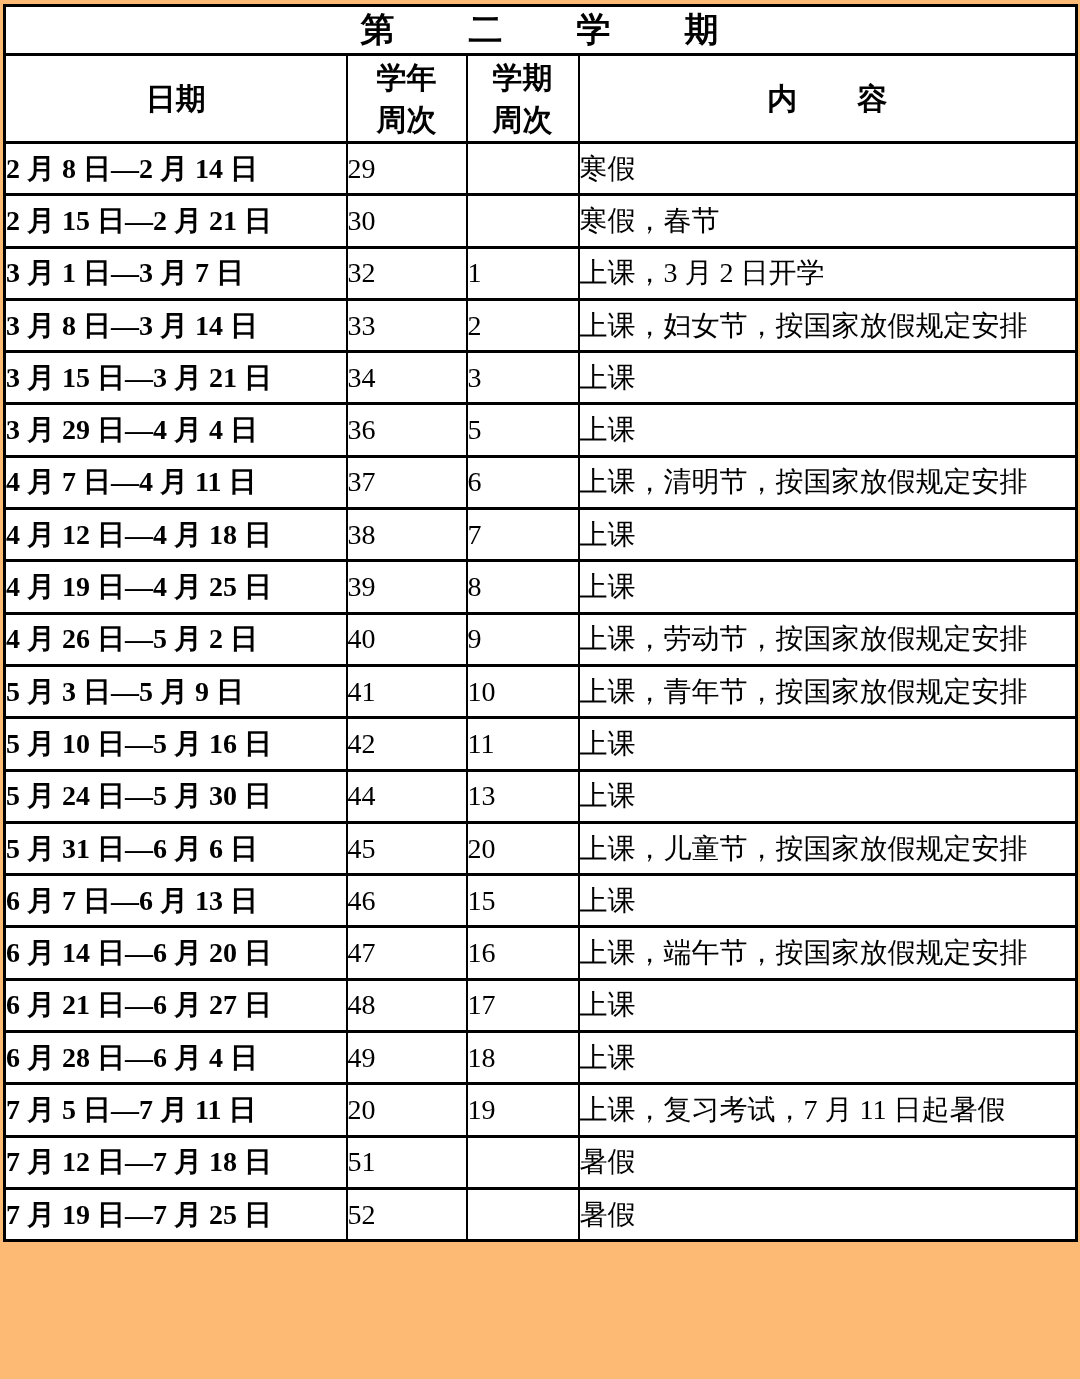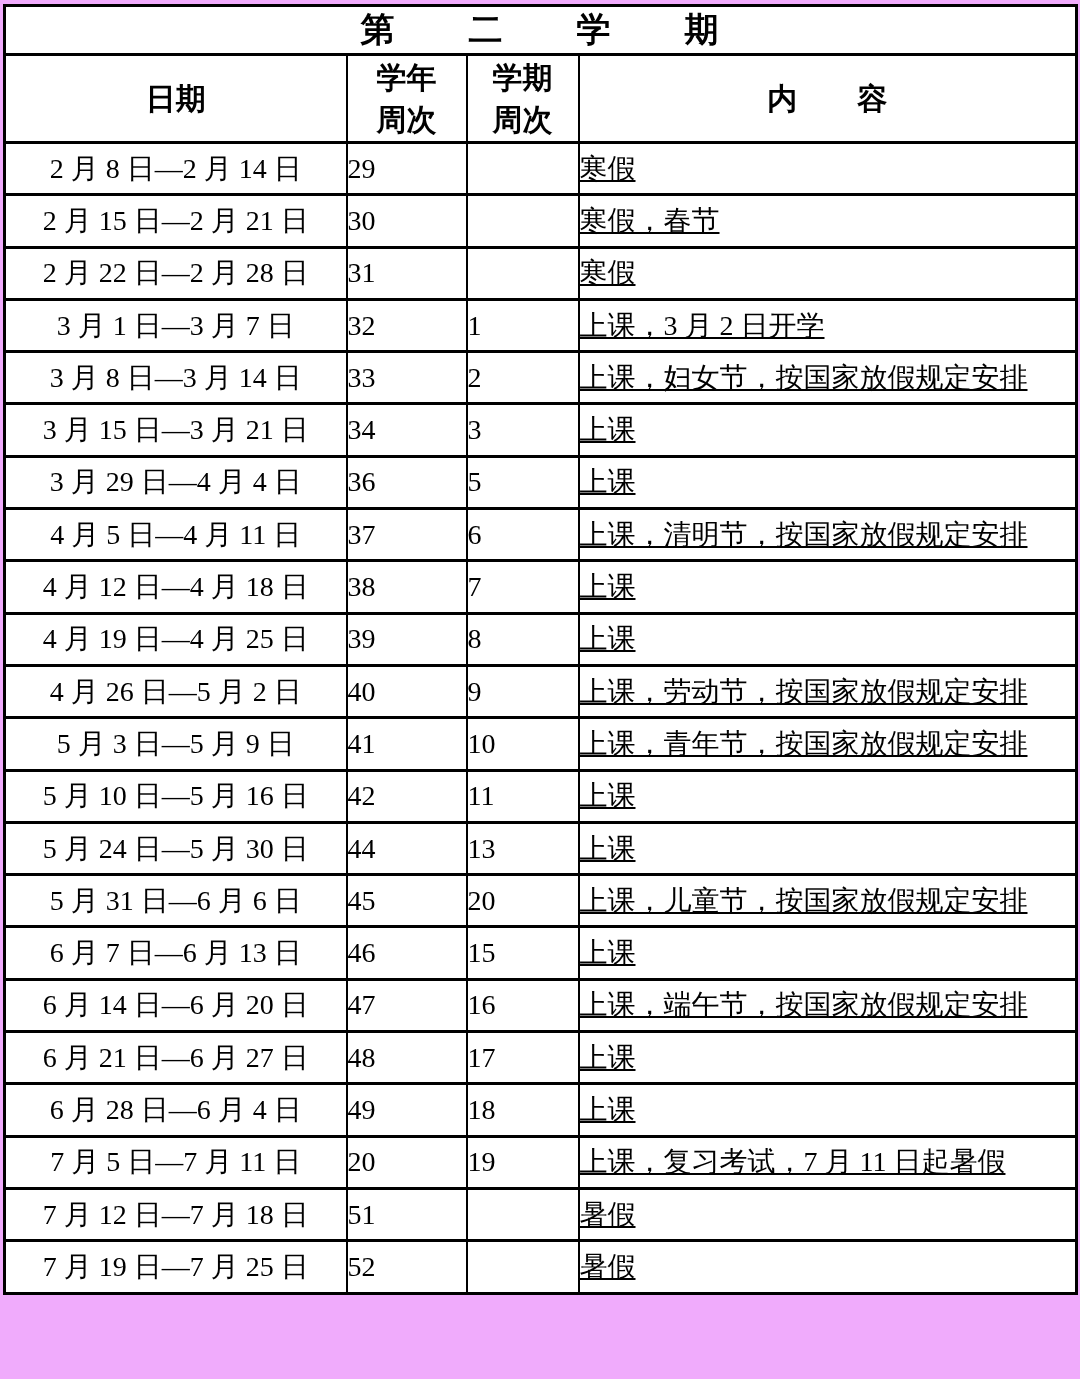--- a/index.html
+++ b/index.html
@@ -1,19 +1,19 @@
 <!DOCTYPE html>
 <html><head>
 <meta charset="utf-8">
 <style>
   html, body { margin: 0; padding: 0; background: #ffffff; }
   .page {
     width: 1080px;
     height: 1379px;
-    background: #f0abfc;
+    background: #fdba74;
     overflow: hidden;
     position: relative;
   }
   table.calendar {
     border-collapse: collapse;
     table-layout: fixed;
     width: 1072px;
     margin: 4px 0 0 3px;
     color: #000000;
     border: 3px solid #000000;
@@ -44,23 +44,23 @@
     font-weight: bold;
     font-size: 30px;
     line-height: 1.4;
     white-space: normal;
   }
   tbody.data td, tbody.partial td {
     height: 49.3px;
     font-family: "Liberation Serif", "DejaVu Serif", serif;
     font-size: 28px;
   }
-  td.c-date { text-align: center; padding-left: 16px; }
+  td.c-date { text-align: left; padding-left: 16px; font-weight: bold; }
   td.c-num { text-align: left; }
-  td.c-content { text-align: left; padding-left: 24px; text-decoration: underline; }
+  td.c-content { text-align: left; padding-left: 24px; }
 </style>
 </head>
 <body>
 
 <div class="page">
   <table class="calendar">
     <colgroup>
       <col style="width:342px">
       <col style="width:120px">
       <col style="width:112px">
@@ -84,26 +84,20 @@
     <td class="c-num"></td>
     <td class="c-content">寒假</td>
   </tr>
         <tr>
     <td class="c-date">2 月 15 日—2 月 21 日</td>
     <td class="c-num">30</td>
     <td class="c-num"></td>
     <td class="c-content">寒假，春节</td>
   </tr>
         <tr>
-    <td class="c-date">2 月 22 日—2 月 28 日</td>
-    <td class="c-num">31</td>
-    <td class="c-num"></td>
-    <td class="c-content">寒假</td>
-  </tr>
-        <tr>
     <td class="c-date">3 月 1 日—3 月 7 日</td>
     <td class="c-num">32</td>
     <td class="c-num">1</td>
     <td class="c-content">上课，3 月 2 日开学</td>
   </tr>
         <tr>
     <td class="c-date">3 月 8 日—3 月 14 日</td>
     <td class="c-num">33</td>
     <td class="c-num">2</td>
     <td class="c-content">上课，妇女节，按国家放假规定安排</td>
@@ -114,21 +108,21 @@
     <td class="c-num">3</td>
     <td class="c-content">上课</td>
   </tr>
         <tr>
     <td class="c-date">3 月 29 日—4 月 4 日</td>
     <td class="c-num">36</td>
     <td class="c-num">5</td>
     <td class="c-content">上课</td>
   </tr>
         <tr>
-    <td class="c-date">4 月 5 日—4 月 11 日</td>
+    <td class="c-date">4 月 7 日—4 月 11 日</td>
     <td class="c-num">37</td>
     <td class="c-num">6</td>
     <td class="c-content">上课，清明节，按国家放假规定安排</td>
   </tr>
         <tr>
     <td class="c-date">4 月 12 日—4 月 18 日</td>
     <td class="c-num">38</td>
     <td class="c-num">7</td>
     <td class="c-content">上课</td>
   </tr>

